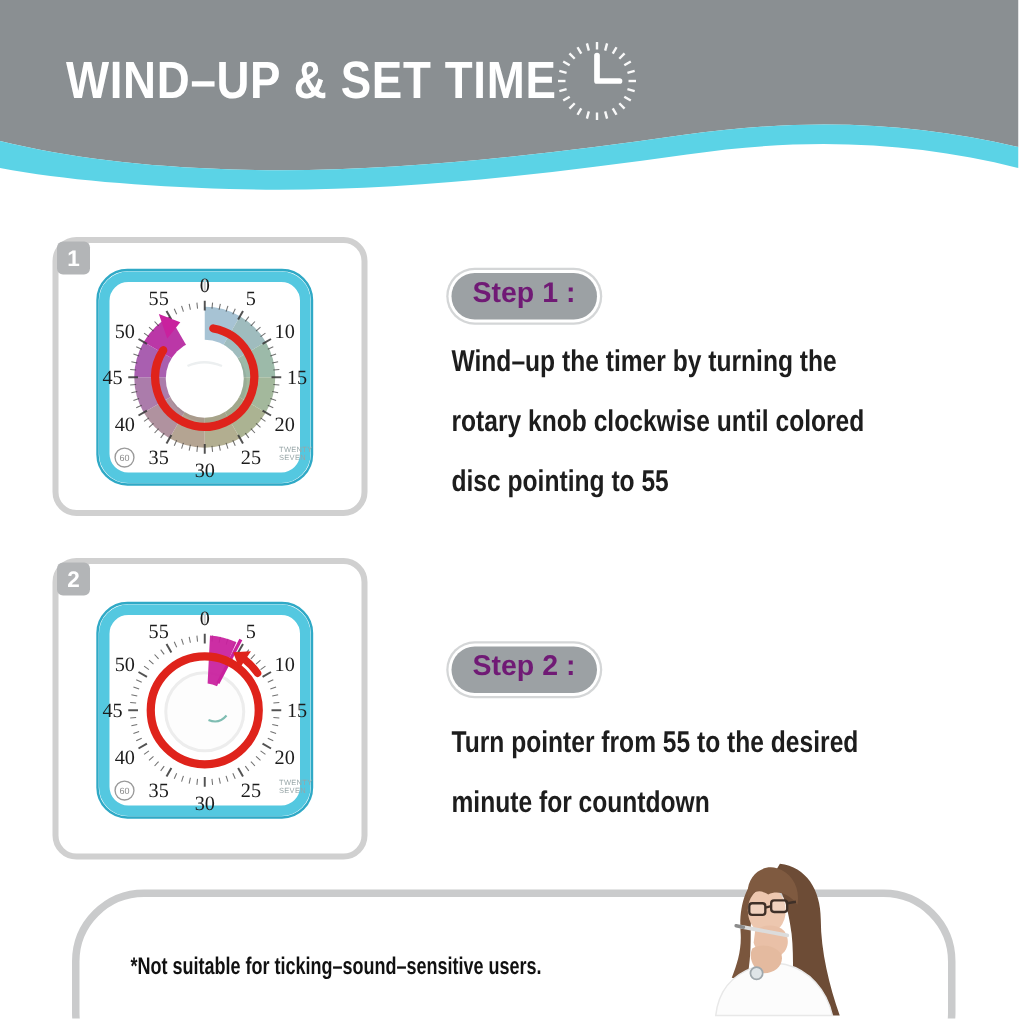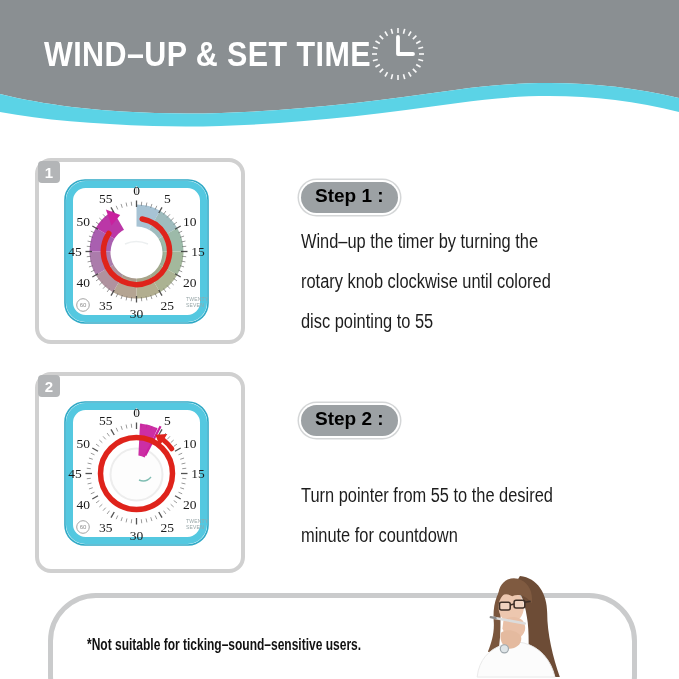--- a/index.html
+++ b/index.html
@@ -26,27 +26,27 @@
   .corner-badge{
     position:absolute;left:-1px;top:-1px;width:22px;height:22px;
     background:#b3b5b7;border-radius:4px;color:#fff;font-weight:bold;
     font-size:15px;display:flex;align-items:center;justify-content:center;
   }
   .timer-svg{position:absolute;left:24px}
   #timer-1{top:16px}
   #timer-2{top:24px}
   
   .step-badge{
-    position:absolute;left:301px;background:#9ca1a4;color:#000000;
+    position:absolute;left:301px;background:#9ca1a4;color:#701a75;
     font-weight:bold;font-size:19px;padding:3px 14px 6px;border-radius:17px;
     box-shadow:0 0 0 2px #fff,0 0 0 3.5px #d4d6d7;white-space:nowrap;
   }
   #step-badge-1{top:182px}
-  #step-badge-2{top:405px}
-  .step-text{position:absolute;left:301px;color:#1d1d1d;font-weight:normal;font-size:20px}
+  #step-badge-2{top:431px}
+  .step-text{position:absolute;left:301px;color:#1d1d1d;font-weight:bold;font-size:20px}
   .step-text .line{
     height:40px;display:flex;align-items:center;white-space:nowrap;
     transform:scaleX(.82);transform-origin:left center;
   }
   #step-text-1{top:221px}
   #step-text-2{top:475px}
   
   #note-box{
     left:48px;top:593px;width:579px;height:120px;background:#fff;
     border:5px solid #cacbcc;border-radius:48px;

